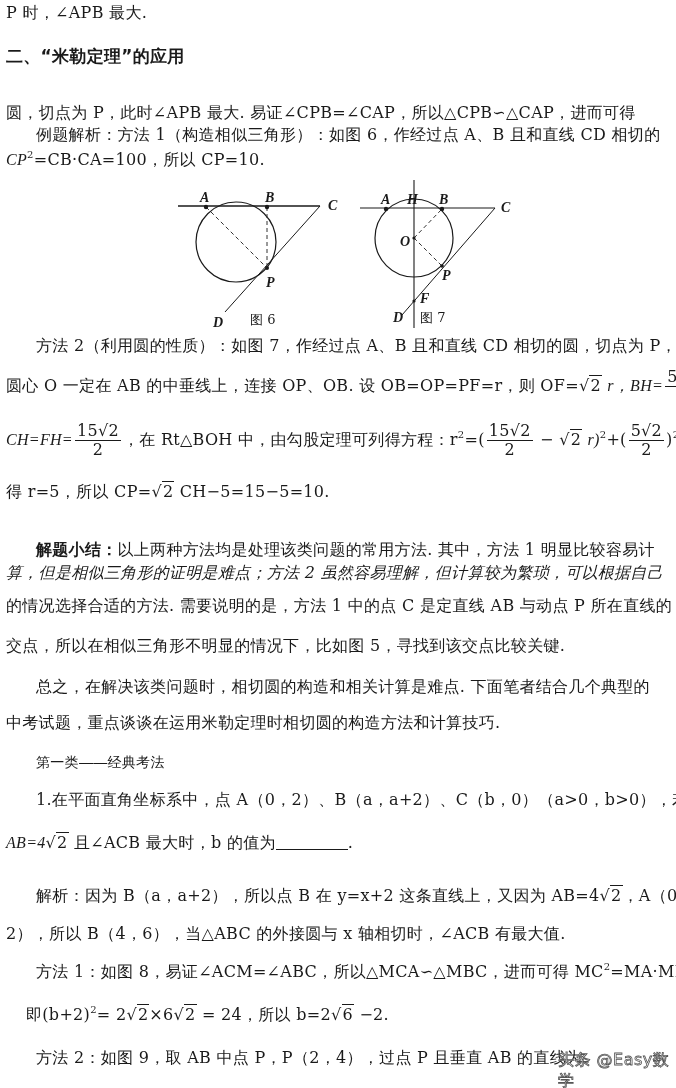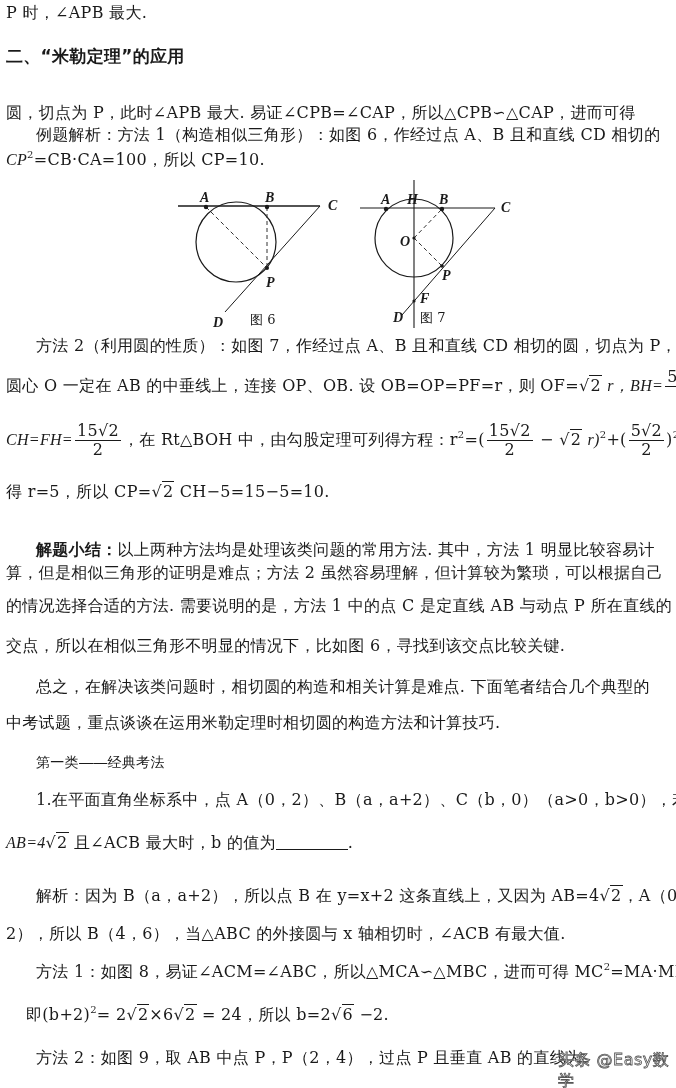--- a/index.html
+++ b/index.html
@@ -105,23 +105,23 @@
 </div>
 
 <div class="line noindent" style="top:482px;">
   <span>得 r=5，所以 CP=</span><span class="sqrt"><span>√</span><span class="rad">2</span></span>
   <span>CH−5=15−5=10.</span>
 </div>
 
 <div class="line indent" style="top:540px;">
   <span class="bold">解题小结：</span><span>以上两种方法均是处理该类问题的常用方法. 其中，方法 1 明显比较容易计</span>
 </div>
-<div class="line noindent" style="top:563px;">算，但是相似三角形的证明是难点；方法 2 虽然容易理解，但计算较为繁琐，可以根据自己</div>
+<div class="line noindent" style="top:563px;font-style:italic;">算，但是相似三角形的证明是难点；方法 2 虽然容易理解，但计算较为繁琐，可以根据自己</div>
 <div class="line noindent" style="top:596px;">的情况选择合适的方法. 需要说明的是，方法 1 中的点 C 是定直线 AB 与动点 P 所在直线的</div>
-<div class="line noindent" style="top:636px;">交点，所以在相似三角形不明显的情况下，比如图 6，寻找到该交点比较关键.</div>
+<div class="line noindent" style="top:636px;">交点，所以在相似三角形不明显的情况下，比如图 5，寻找到该交点比较关键.</div>
 
 <div class="line indent" style="top:677px;">总之，在解决该类问题时，相切圆的构造和相关计算是难点. 下面笔者结合几个典型的</div>
 <div class="line noindent" style="top:713px;">中考试题，重点谈谈在运用米勒定理时相切圆的构造方法和计算技巧.</div>
 
 <div class="line indent" style="top:752px; font-family:Liberation Sans, sans-serif; font-size:14px;">第一类——经典考法</div>
 
 <div class="line indent" style="top:790px;">1.在平面直角坐标系中，点 A（0，2）、B（a，a+2）、C（b，0）（a&gt;0，b&gt;0），若</div>
 <div class="line noindent" style="top:833px;">
   <span class="it">AB=4</span><span class="sqrt"><span>√</span><span class="rad">2</span></span>
   <span>且∠ACB 最大时，b 的值为</span><span class="blank"></span><span>.</span>

